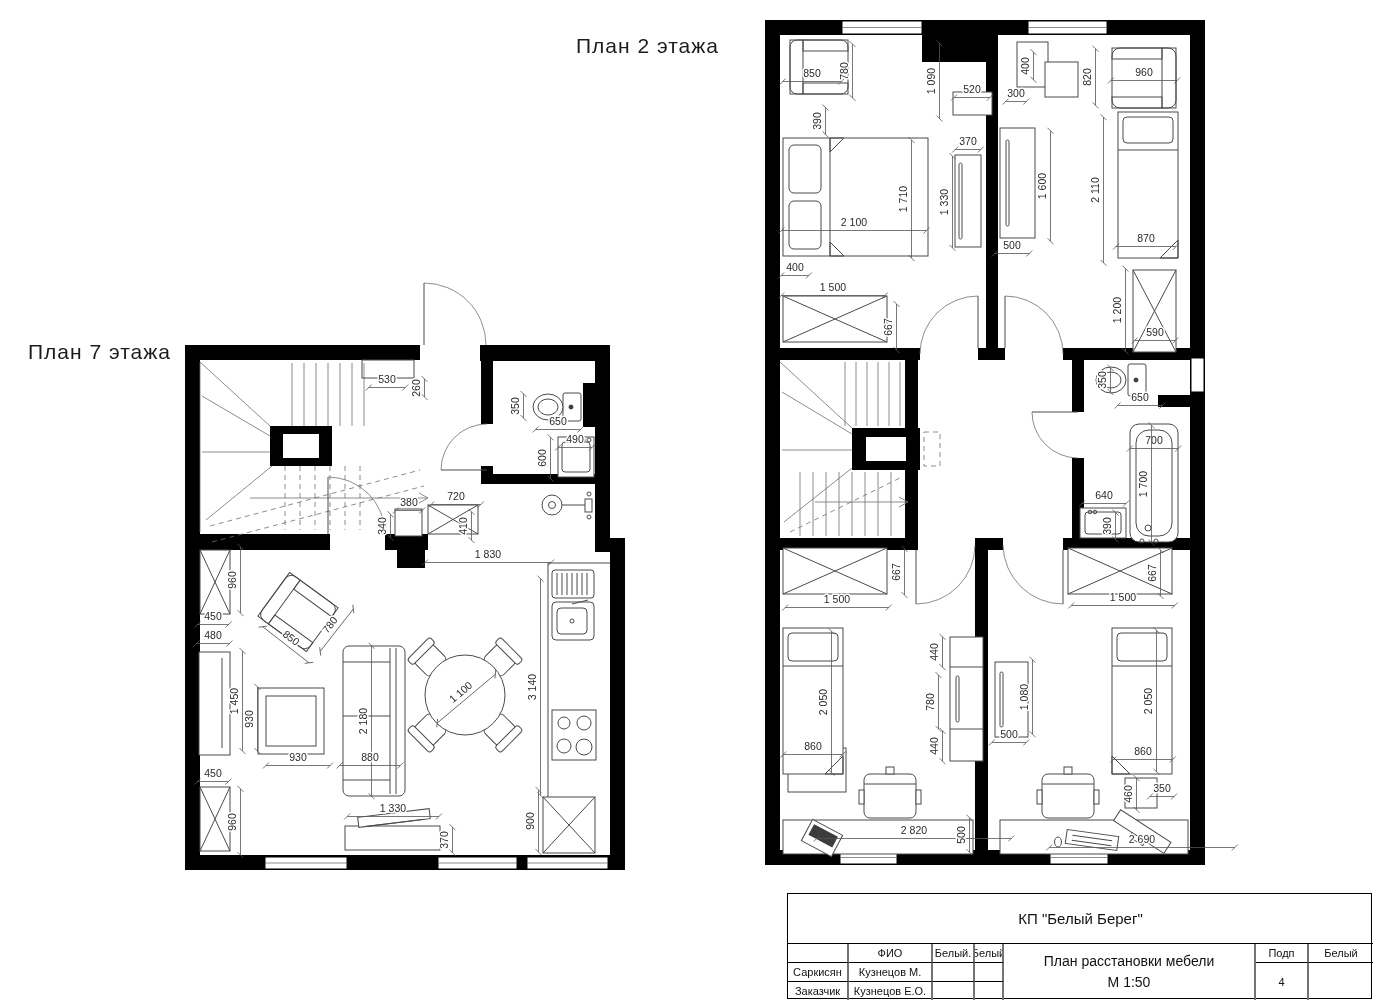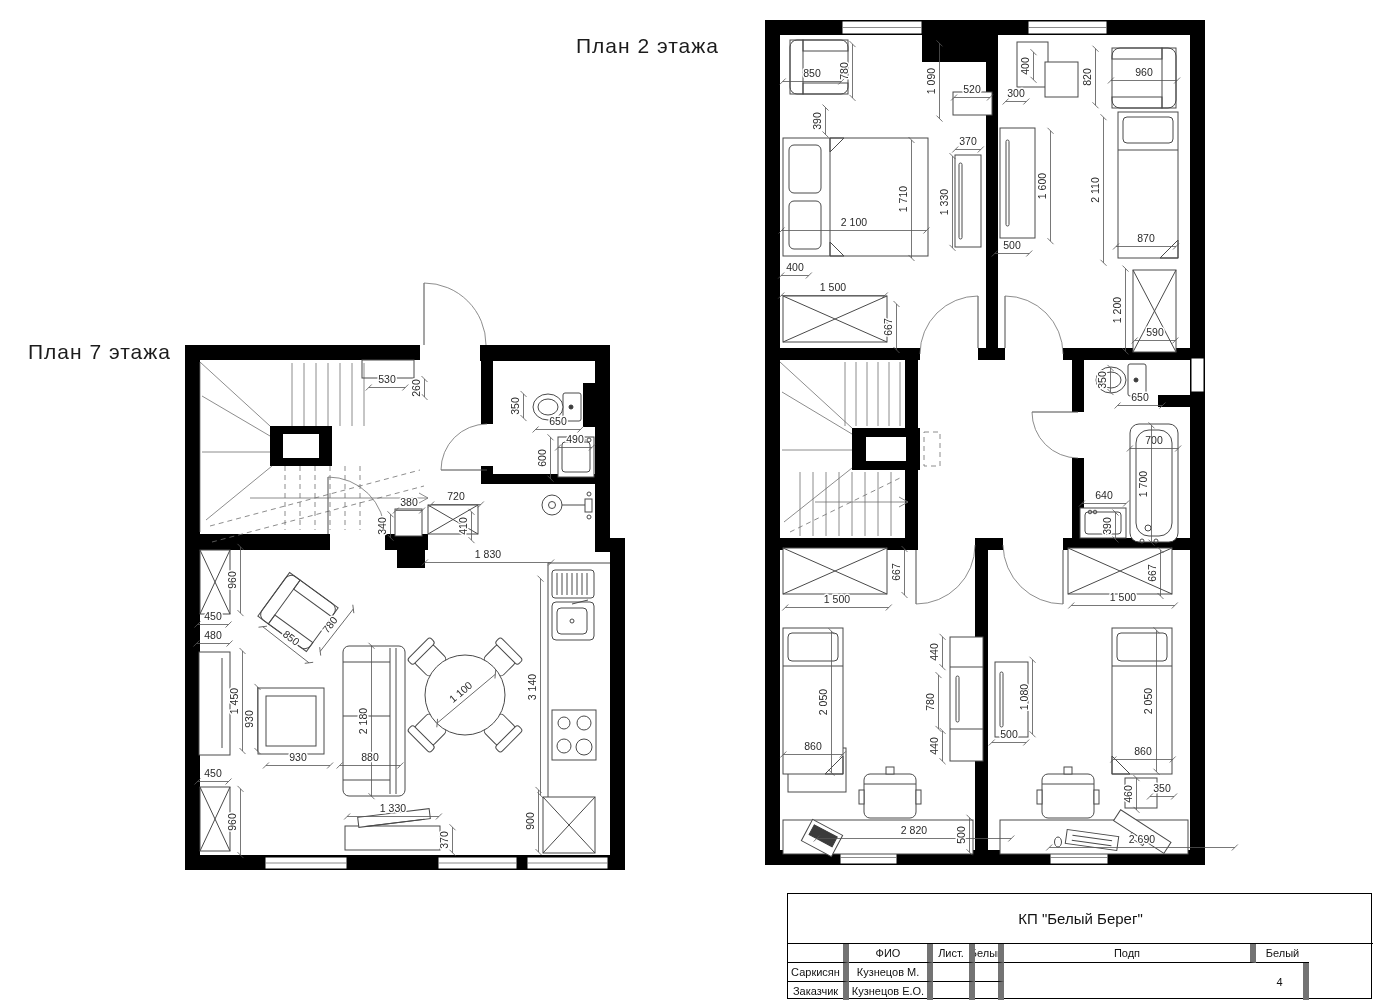--- a/index.html
+++ b/index.html
@@ -14,21 +14,21 @@
   .thin{fill:none;stroke:#707070;stroke-width:0.8;}
   .dash{stroke-dasharray:5 4;}
   .win{fill:#fff;stroke:#000;stroke-width:1;}
   .dimline{stroke:#555;stroke-width:0.8;}
   .dark{fill:#3c3c3c;stroke:#3c3c3c;}
   
   #tblock{position:absolute;left:787px;top:893px;width:585px;height:106px;
     display:grid;grid-template-columns:61px 84px 42px 29px 252px 53px 64px;
     grid-template-rows:50px 19px 19px 18px;border:1.6px solid #000;box-sizing:border-box;
     color:#111;}
-  #tblock .cell{border-right:6px solid #737373;border-bottom:1px solid #000;
+  #tblock .cell{border-right:2px solid #737373;border-bottom:1px solid #000;
     display:flex;align-items:center;justify-content:center;font-size:11px;
     overflow:hidden;white-space:nowrap;box-sizing:border-box;}
   #tblock .nobr{border-right:none;}
   #tblock .nobb{border-bottom:none;}
   #tblock .project{grid-column:1/8;font-size:15px;}
   #tblock .doc{grid-column:5/6;grid-row:2/5;flex-direction:column;font-size:14px;line-height:1.5;}
 </style>
 </head>
 <body>
 
@@ -943,22 +943,26 @@
           </g>
         </g>
     </g>
   </svg>
 
   <div id="tblock">
     <div class="cell project nobr">КП "Белый Берег"</div>
 
     <div class="cell"></div>
     <div class="cell">ФИО</div>
-    <div class="cell">Лист.</div>
+    <div class="cell">Белый.</div>
     <div class="cell">Белый</div>
+    <div class="cell doc nobb">
+      <span>План расстановки мебели</span>
+      <span>М 1:50</span>
+    </div>
     <div class="cell">Подп</div>
     <div class="cell nobr">Белый</div>
 
     <div class="cell" style="grid-row:3">Саркисян</div>
     <div class="cell" style="grid-row:3">Кузнецов М.</div>
     <div class="cell" style="grid-row:3"></div>
     <div class="cell" style="grid-row:3"></div>
     <div class="cell nobb" style="grid-column:6;grid-row:3/5">4</div>
     <div class="cell nobr nobb" style="grid-column:7;grid-row:3/5"></div>
 

